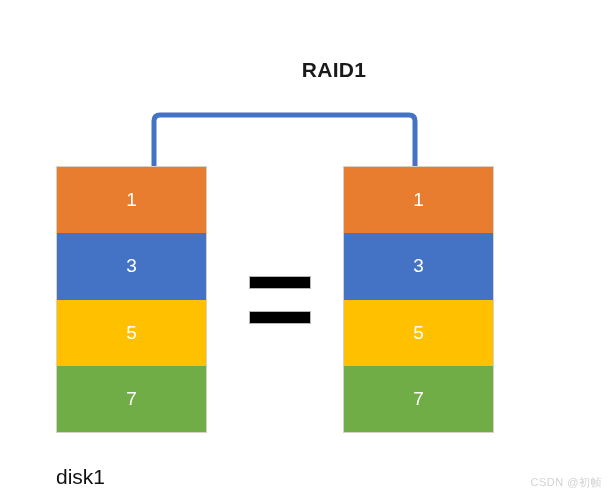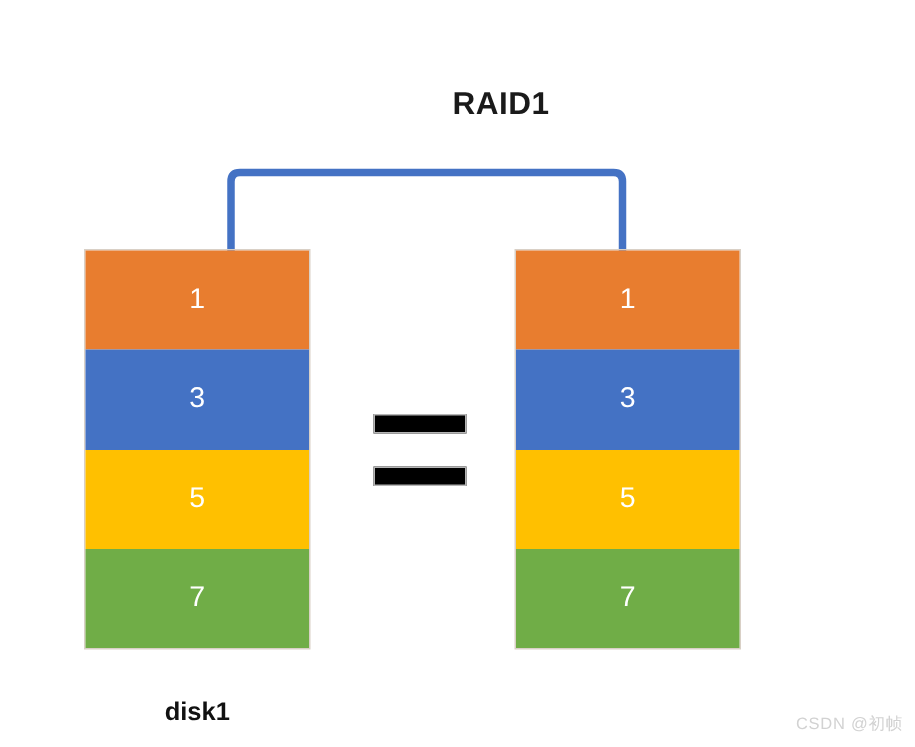--- a/index.html
+++ b/index.html
@@ -85,23 +85,22 @@
     box-sizing: border-box;
   }
   #equals-bar-top { top: 0; }
   #equals-bar-bottom { top: 35px; }
 
   
   .disk-caption {
     position: absolute;
     top: 465px;
     width: 151px;
-    text-align: center;
-    font-size: 17px;
-    font-weight: bold;
+    font-size: 21px;
+    font-weight: normal;
     color: #111111;
   }
   #disk-1-caption { left: 56px; }
   #disk-2-caption { left: 343px; }
 
   
   #watermark {
     position: absolute;
     right: 8px;
     bottom: 8px;

